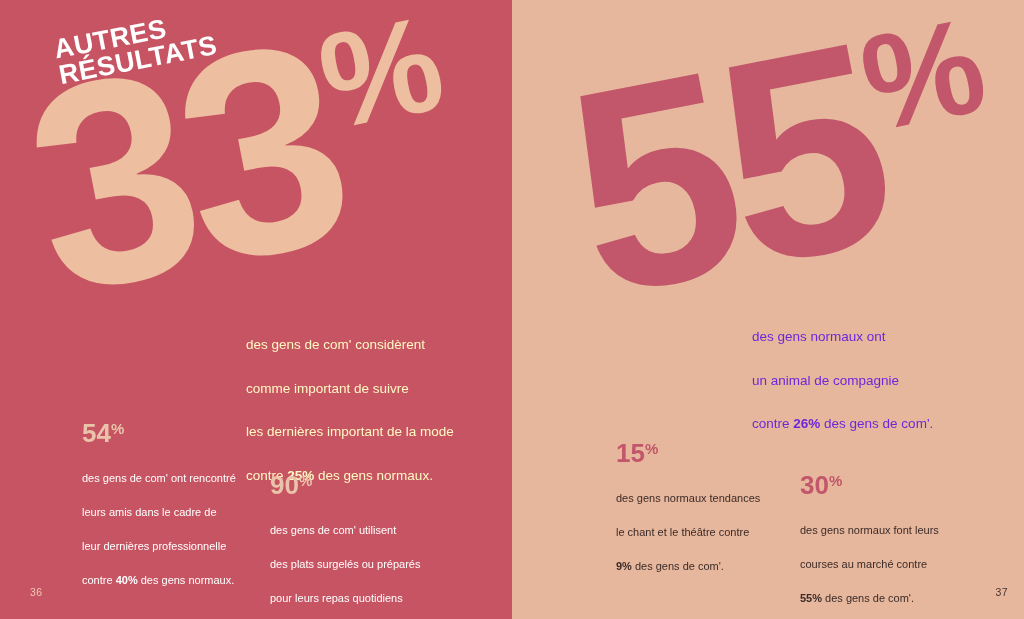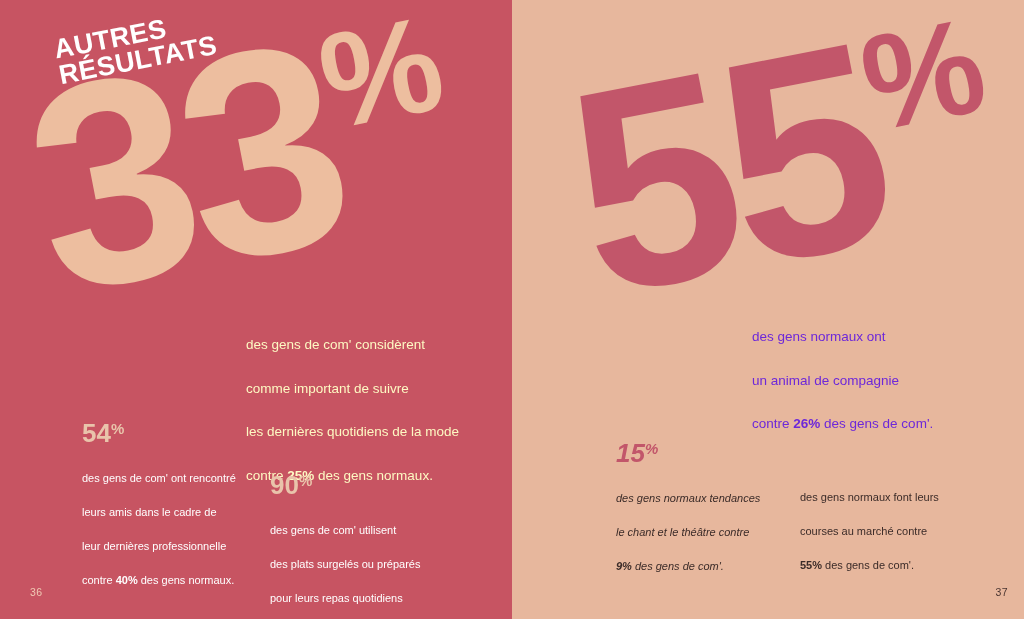--- a/index.html
+++ b/index.html
@@ -152,21 +152,21 @@
     <div class="section-title">AUTRES
 RÉSULTATS</div>
 
     <div class="hero hero-left">
       <span class="num">33</span><span class="pct">%</span>
     </div>
 
     <div class="hero-caption hero-caption-left">
       <span>des gens de com' considèrent</span><br>
       <span>comme important de suivre</span><br>
-      <span>les dernières quotidiens de la mode</span><br>
+      <span>les dernières important de la mode</span><br>
       <span>contre </span><b>25%</b><span> des gens normaux.</span>
     </div>
 
     <div class="stat stat-cream stat-a">
       <div class="stat-value">
         <span>54</span><span class="sp">%</span>
       </div>
       <div class="stat-body">
         <span>des gens de com' ont rencontré</span><br>
         <span>leurs amis dans le cadre de</span><br>
@@ -195,32 +195,35 @@
     <div class="hero hero-right" style="left:88px;">
       <span class="num">55</span><span class="pct">%</span>
     </div>
 
     <div class="hero-caption hero-caption-right" style="left:240px;">
       <span>des gens normaux ont</span><br>
       <span>un animal de compagnie</span><br>
       <span>contre </span><b>26%</b><span> des gens de com'.</span>
     </div>
 
-    <div class="stat stat-red" style="left:104px; top:440px;font-style:italic;">
+    <div class="stat stat-red" style="left:104px; top:440px;">
       <div class="stat-value">
         <span>15</span><span class="sp">%</span>
       </div>
       <div class="stat-body">
         <span>des gens normaux tendances</span><br>
         <span>le chant et le théâtre contre</span><br>
         <b>9%</b><span> des gens de com'.</span>
       </div>
     </div>
 
     <div class="stat stat-red" style="left:288px; top:472px;">
+      <div class="stat-value">
+        <span>30</span><span class="sp">%</span>
+      </div>
       <div class="stat-body">
         <span>des gens normaux font leurs</span><br>
         <span>courses au marché contre</span><br>
         <b>55%</b><span> des gens de com'.</span>
       </div>
     </div>
 
     <div class="folio folio-right">37</div>
   </div>
 

